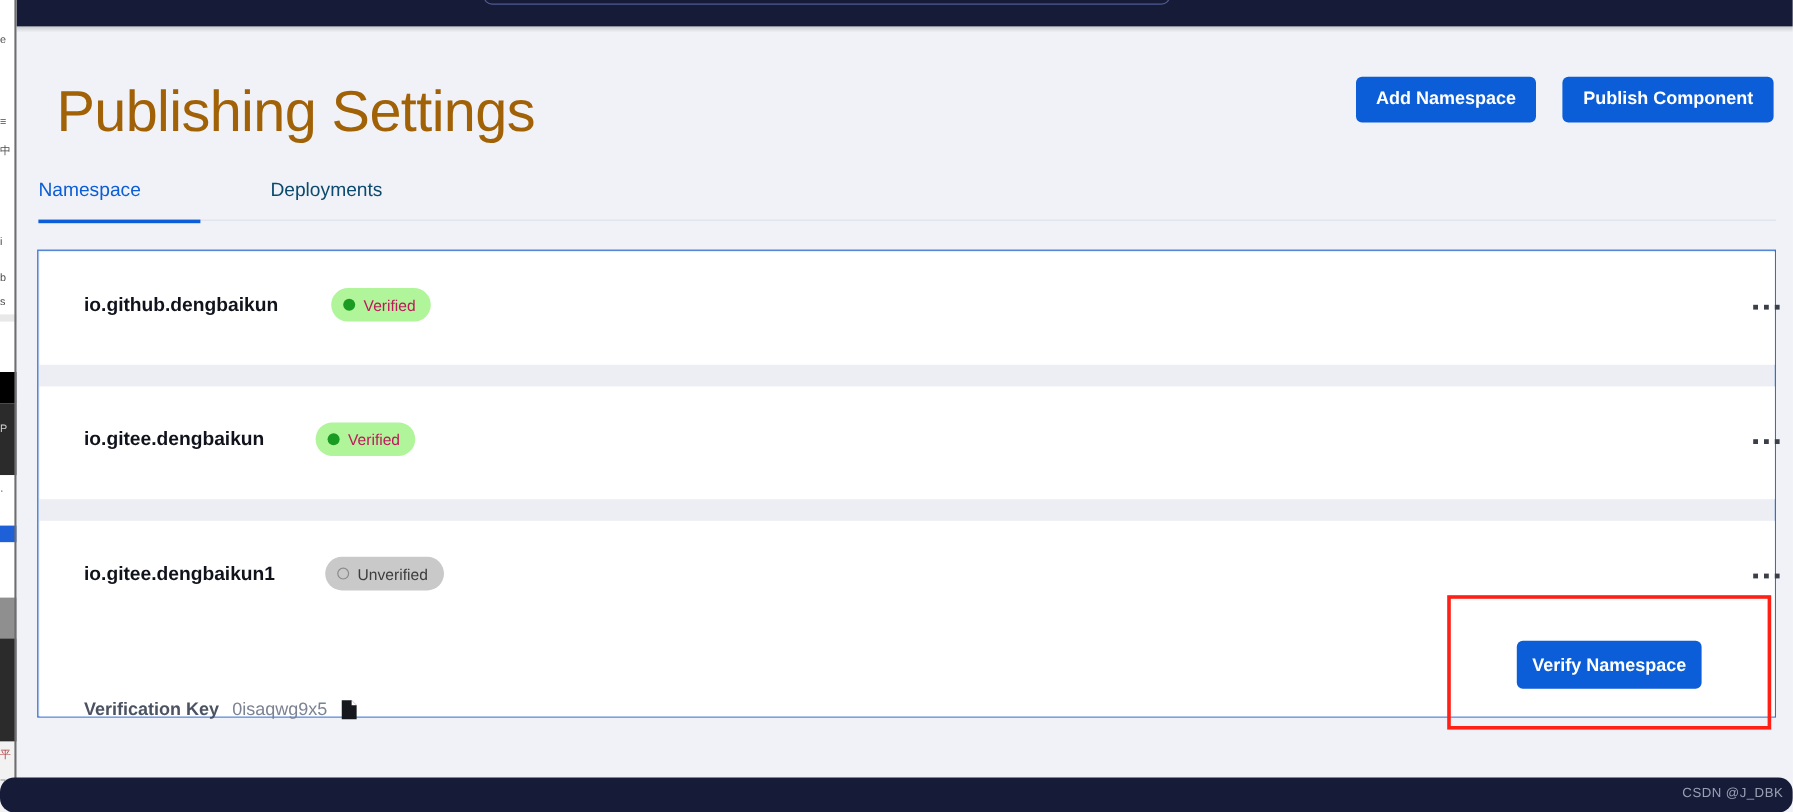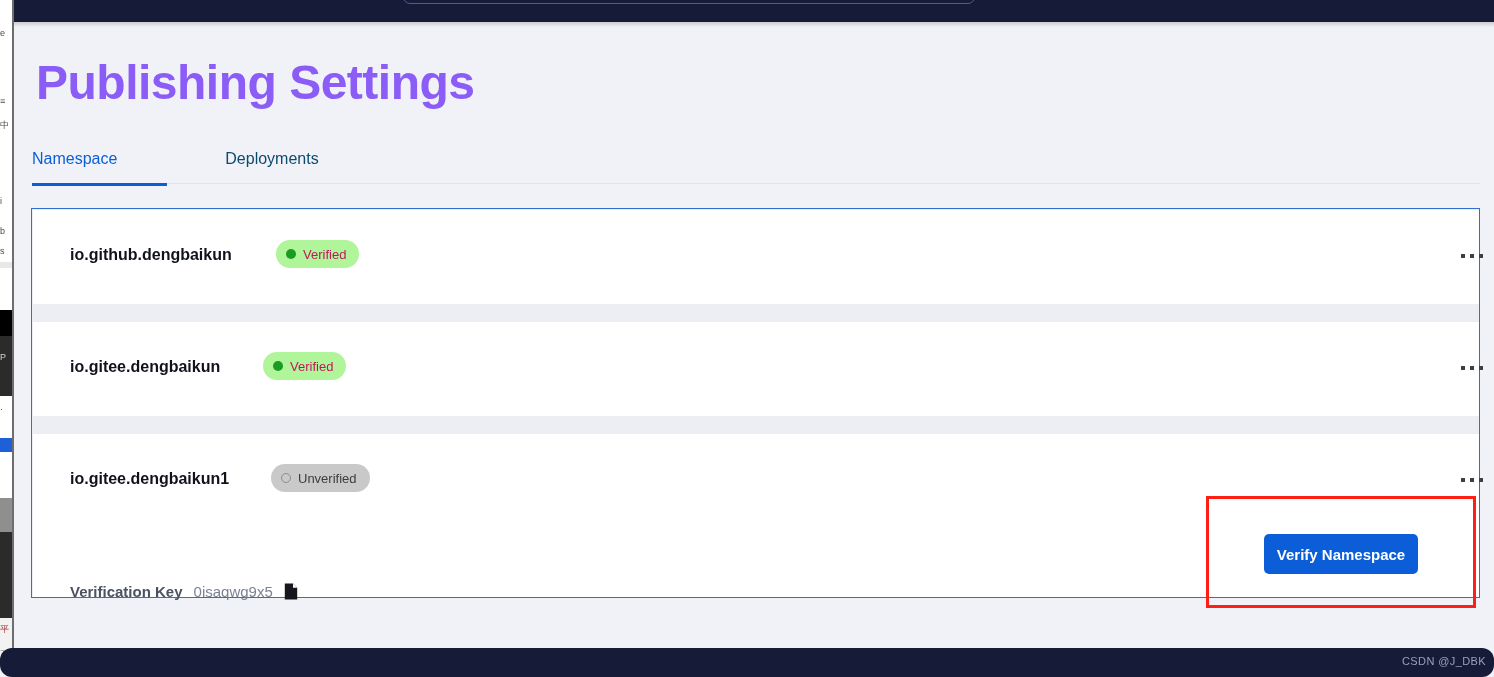--- a/index.html
+++ b/index.html
@@ -115,25 +115,25 @@
     font-family: "Liberation Sans", sans-serif;
     white-space: nowrap;
   }
 
   
   .page-title {
     position: absolute;
     left: 18px;
     top: 31px;
     font-size: 48px;
-    font-weight: bold;
-    color: #8b5cf6;
+    font-weight: normal;
+    color: #a16207;
     letter-spacing: -0.5px;
     line-height: 1.1;
-    margin: 4px;
+    margin: 15px;
   }
 
   .hdr-actions {
     position: absolute;
     right: 16px;
     top: 42px;
     display: flex;
     gap: 22px;
     align-items: center;
   }
@@ -364,20 +364,24 @@
 
   <div class="topbar">
     <div class="topbar-field"></div>
   </div>
 
   <div class="canvas">
     <div class="canvas-topshadow"></div>
 
     <h1 class="page-title">Publishing Settings</h1>
 
+    <div class="hdr-actions">
+      <button class="btn-primary">Add Namespace</button>
+      <button class="btn-primary">Publish Component</button>
+    </div>
 
     <div class="tabs">
       <div class="tabs-rule"></div>
       <div class="tab active tab-namespace">Namespace</div>
       <div class="tab tab-deployments">Deployments</div>
     </div>
 
     <div class="ns-container">
 
       <div class="ns-card ns-card-1">

